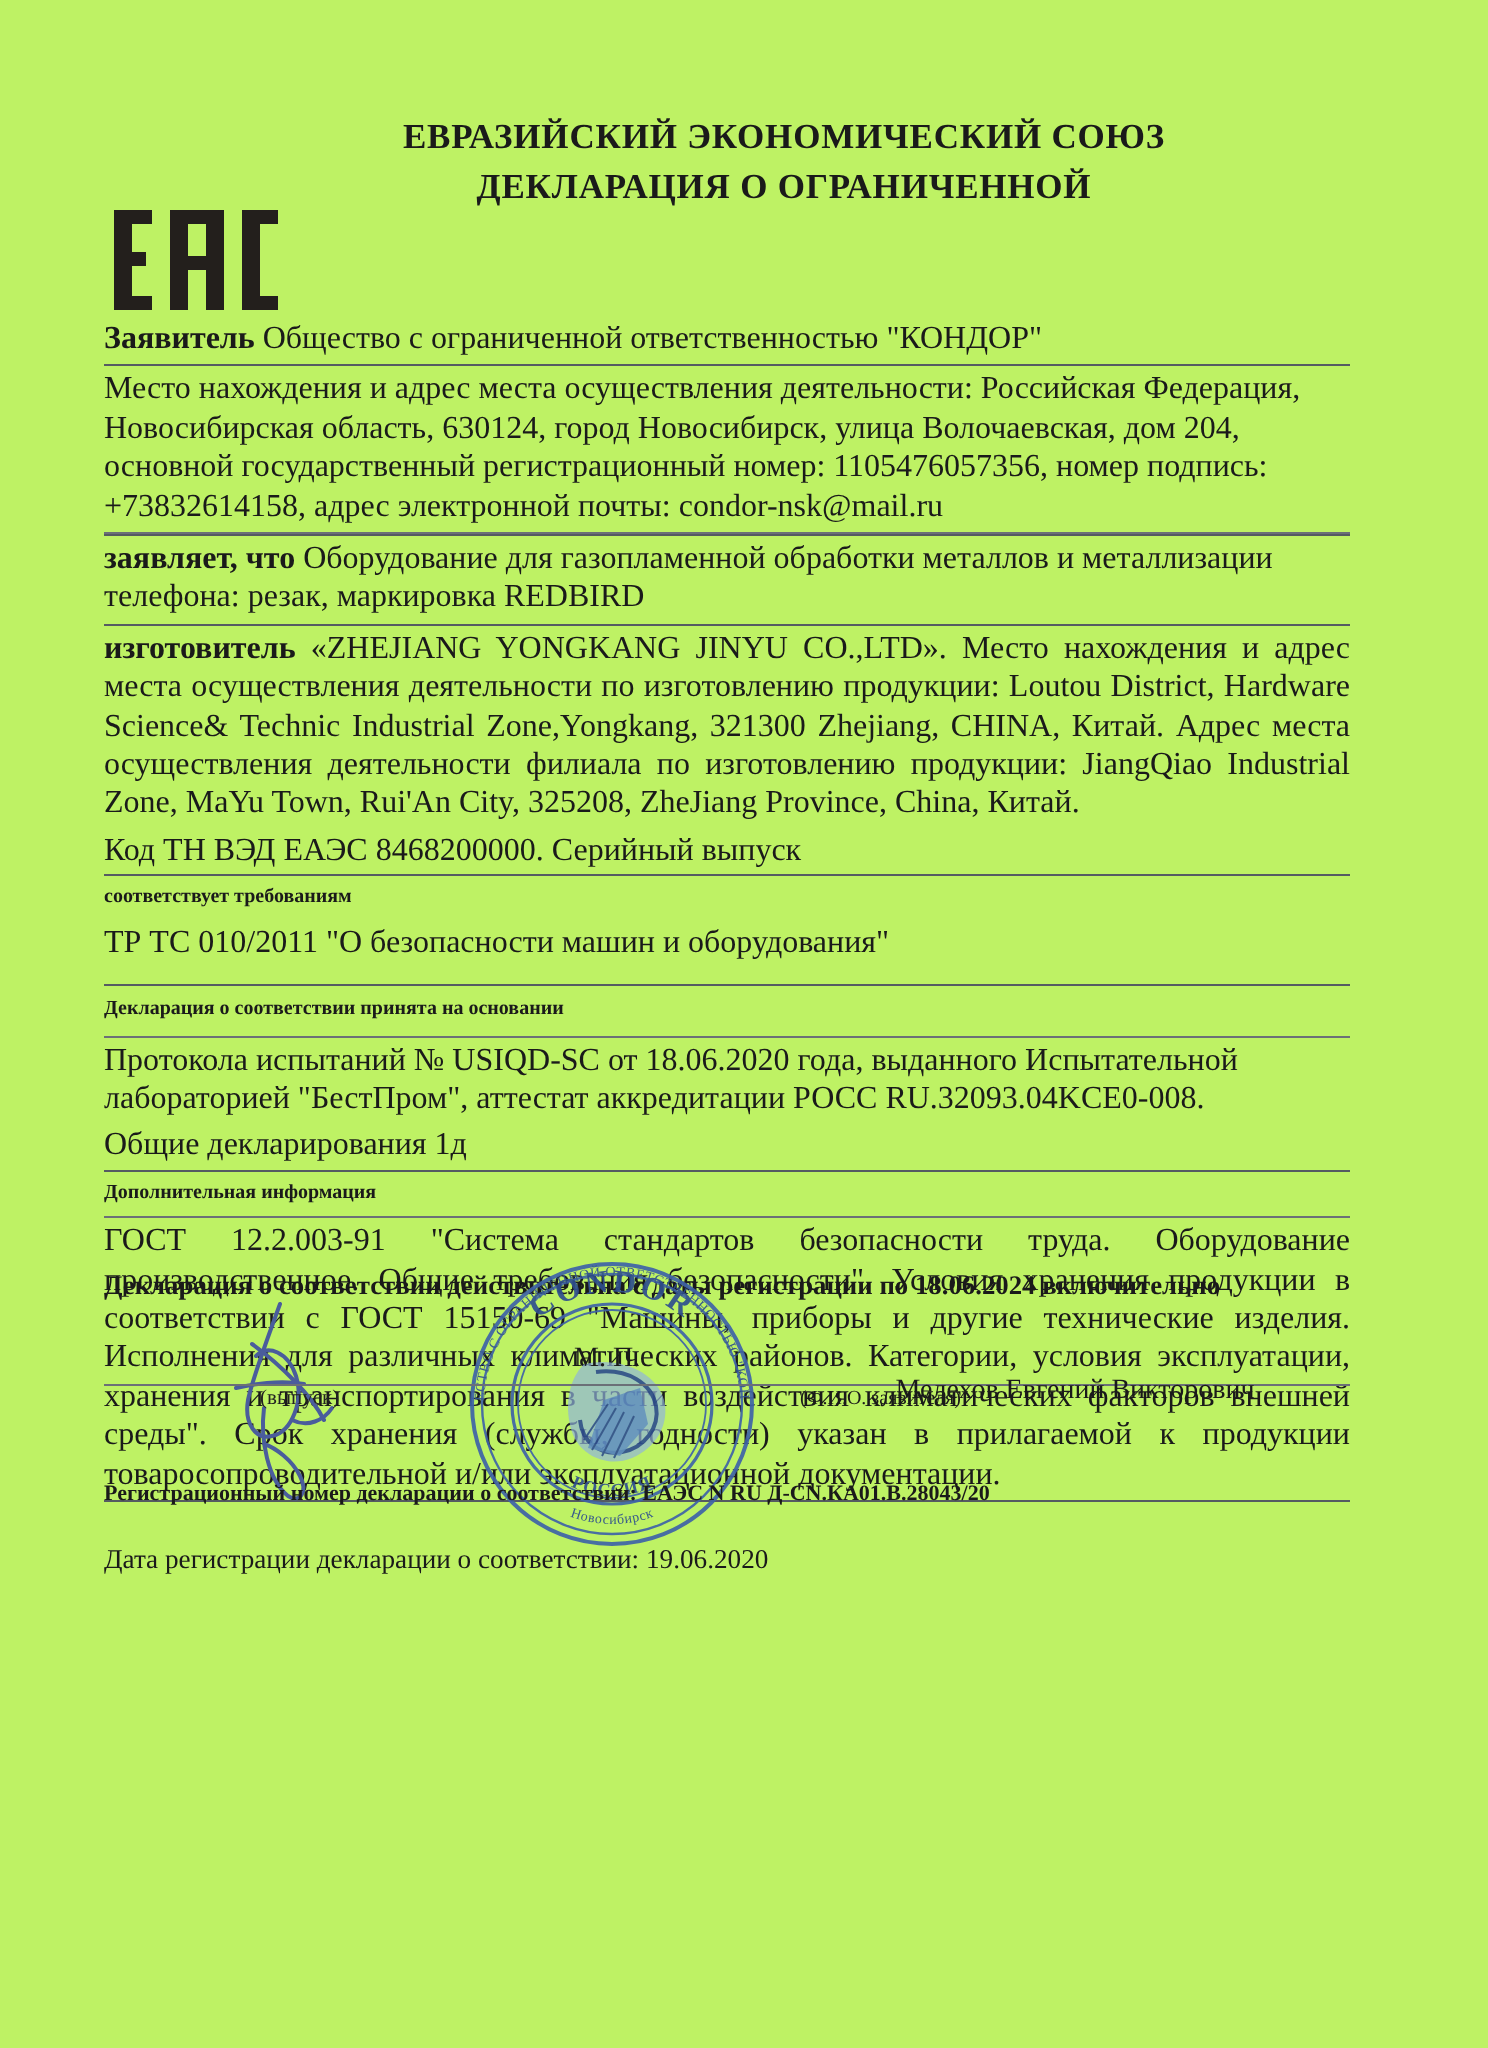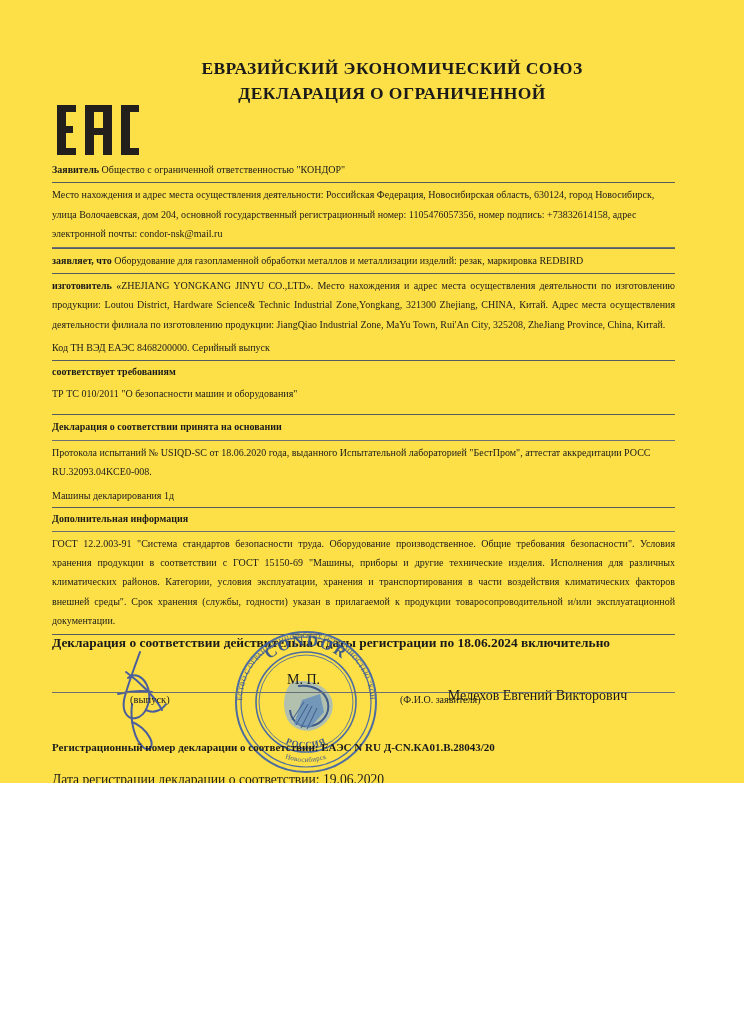--- a/index.html
+++ b/index.html
@@ -8,22 +8,22 @@
     padding: 0;
     background: #ffffff;
   }
   body {
     font-family: "Liberation Serif", "DejaVu Serif", serif;
     color: #1a1a1a;
   }
   .page {
     position: relative;
     width: 744px;
-    height: 783px;
-    background: #fde047;
+    height: 1024px;
+    background: #bef264;
     overflow: hidden;
     box-sizing: border-box;
     padding-left: 40px;
   }
 
   
   .header {
     padding-top: 56px;
     text-align: center;
   }
@@ -46,21 +46,21 @@
   .eac-wrap svg { display: block; }
 
   
   .content {
     position: absolute;
     left: 52px;
     top: 158px;
     width: 623px;
   }
   .row {
-    font-size: 10px;
+    font-size: 16px;
     line-height: 19.4px;
     padding: 2px 0 3px 0;
   }
   .rule {
     border-bottom: 1.4px solid #555b62;
     width: 100%;
     height: 0;
   }
   .rule-thin {
     border-bottom: 1px solid #6b7077;
@@ -211,21 +211,21 @@
 
     <div class="row">
       <span>Место нахождения и адрес места осуществления деятельности: Российская Федерация, Новосибирская область, 630124, город Новосибирск, улица Волочаевская, дом 204, основной государственный регистрационный номер: 1105476057356, номер подпись: +73832614158, адрес электронной почты: condor-nsk@mail.ru</span>
     </div>
     <div class="rule rule-thin"></div>
 
     <div class="rule"></div>
 
     <div class="row">
       <b class="lbl">заявляет, что</b>
-      <span>Оборудование для газопламенной обработки металлов и металлизации изделий: резак, маркировка REDBIRD</span>
+      <span>Оборудование для газопламенной обработки металлов и металлизации телефона: резак, маркировка REDBIRD</span>
     </div>
     <div class="rule"></div>
 
     <div class="row just">
       <b class="lbl">изготовитель</b>
       <span>«ZHEJIANG  YONGKANG  JINYU  CO.,LTD». Место нахождения и адрес места осуществления деятельности по изготовлению продукции: Loutou District, Hardware Science&amp;  Technic Industrial Zone,Yongkang, 321300 Zhejiang, CHINA, Китай. Адрес места осуществления деятельности филиала по изготовлению продукции: JiangQiao Industrial Zone, MaYu Town, Rui'An City, 325208, ZheJiang Province, China, Китай.</span>
     </div>
 
     <div class="row tight">
       <span>Код ТН ВЭД ЕАЭС 8468200000. Серийный выпуск</span>
@@ -233,21 +233,21 @@
     <div class="rule"></div>
 
     <div class="row head tight">соответствует требованиям</div>
     <div class="row tight">ТР ТС 010/2011 "О безопасности машин и оборудования"</div>
     <div class="rule" style="margin-top:9px"></div>
 
     <div class="row head">Декларация о соответствии принята на основании</div>
     <div class="rule rule-thin"></div>
 
     <div class="row">Протокола испытаний № USIQD-SC от 18.06.2020 года, выданного Испытательной лабораторией "БестПром", аттестат аккредитации РОСС RU.32093.04KCE0-008.</div>
-    <div class="row tight">Машины декларирования 1д</div>
+    <div class="row tight">Общие декларирования 1д</div>
     <div class="rule"></div>
 
     <div class="row head tight">Дополнительная информация</div>
     <div class="rule rule-thin"></div>
     <div class="row just">ГОСТ 12.2.003-91 "Система стандартов безопасности труда. Оборудование производственное. Общие требования безопасности". Условия хранения продукции в соответствии с ГОСТ 15150-69 "Машины, приборы и другие технические изделия. Исполнения для различных климатических районов. Категории, условия эксплуатации, хранения и транспортирования в части воздействия климатических факторов внешней среды". Срок хранения (службы, годности) указан в прилагаемой к продукции товаросопроводительной и/или эксплуатационной документации.</div>
     <div class="rule"></div>
   </div>
 
   <div class="validity">
     <span>Декларация о соответствии  действительна с даты регистрации по 18.06.2024 включительно</span>

